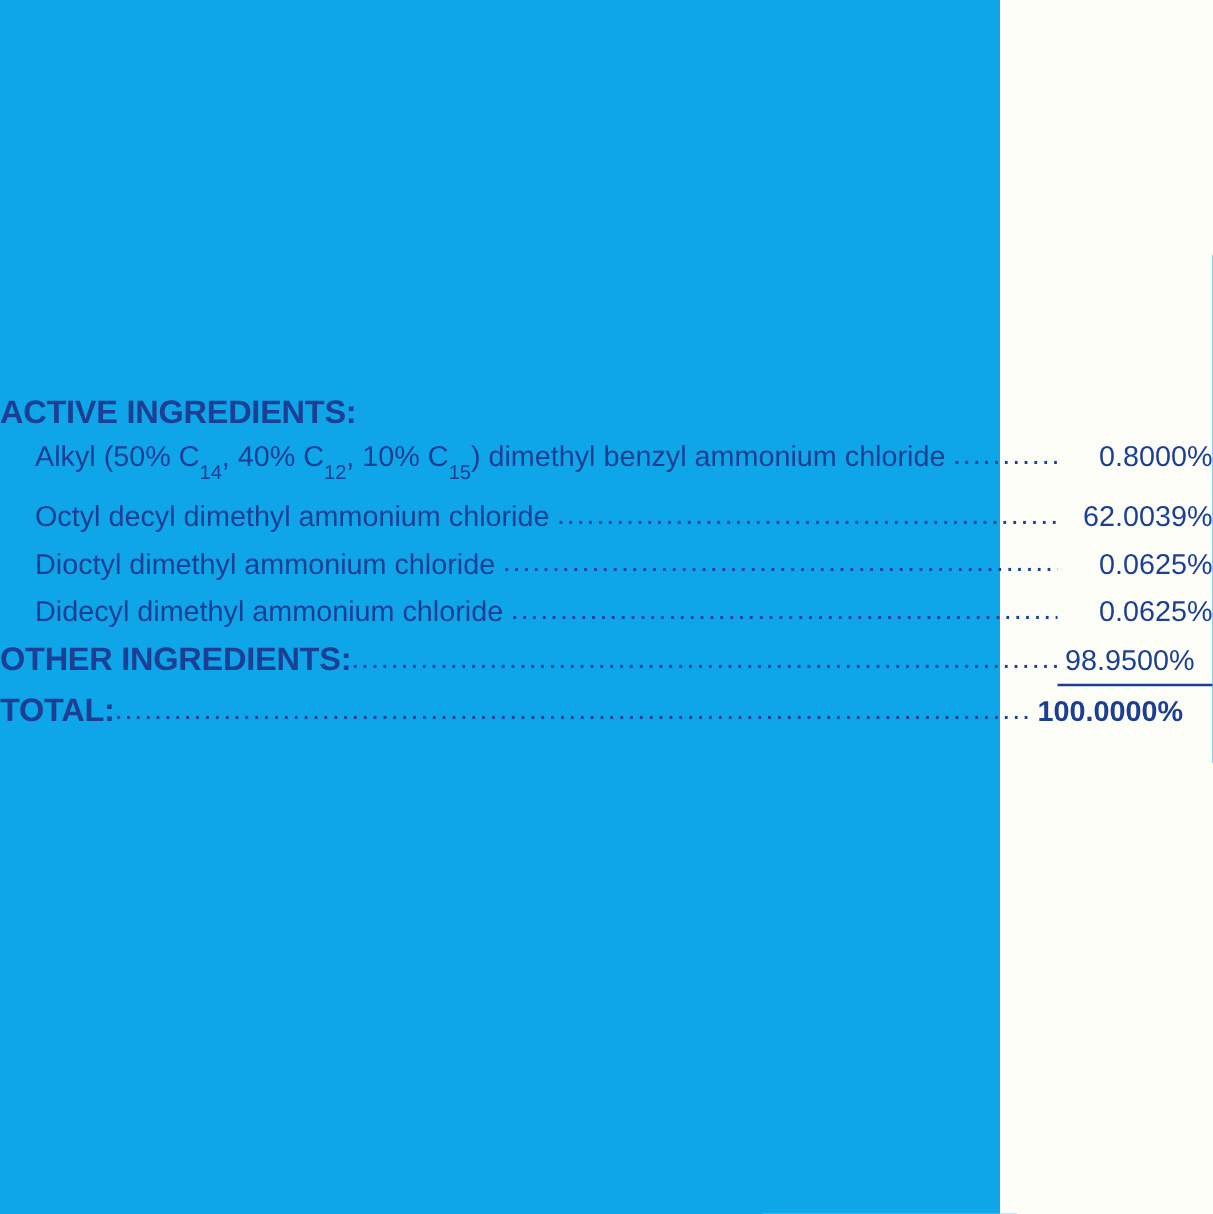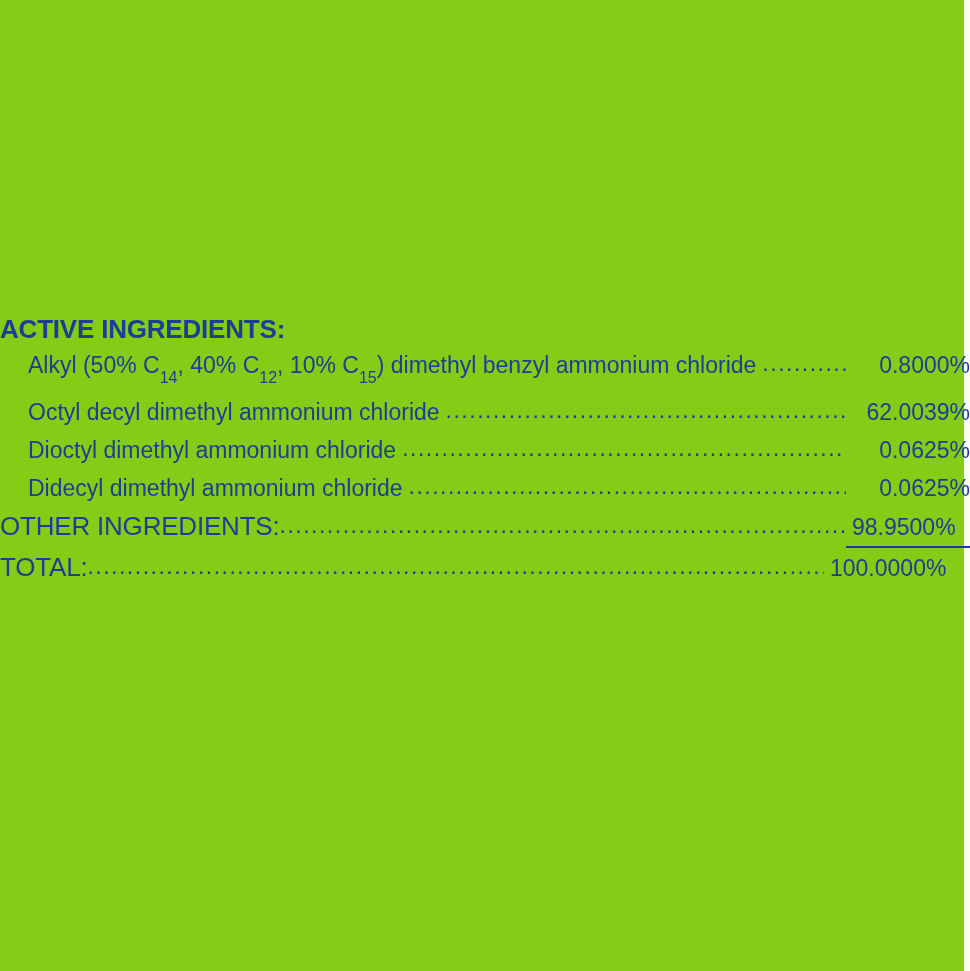--- a/index.html
+++ b/index.html
@@ -10,23 +10,23 @@
     width: 970px;
     height: 971px;
     background: #fdfdf8;
     font-family: "Liberation Sans", sans-serif;
     overflow: hidden;
   }
   .label-panel {
     position: absolute;
     left: 0;
     top: 0;
-    width: 964px;
+    width: 800px;
     height: 971px;
-    background: #84cc16;
+    background: #0ea5e9;
   }
   .ingredients-block {
     position: absolute;
     left: 0;
     top: 312px;
     width: 970px;
     color: #1c3f94;
   }
   .section-heading {
     font-weight: bold;
@@ -76,37 +76,38 @@
   .summary-row {
     display: flex;
     align-items: baseline;
     font-size: 25px;
     line-height: 38px;
     padding-left: 0px;
     color: #1c3f94;
     white-space: nowrap;
   }
   .summary-row .label {
-    font-weight: normal;
+    font-weight: bold;
     flex: 0 0 auto;
     font-size: 26px;
     letter-spacing: -0.2px;
   }
   .summary-row .value {
     flex: 0 0 auto;
     padding-left: 6px;
     text-align: left;
     min-width: 118px;
     font-size: 23px;
   }
   .summary-row.other .value {
     border-bottom: 2px solid #1c3f94;
   }
   .summary-row.total .value {
     min-width: 140px;
+    font-weight: bold;
   }
 </style>
 </head>
 <body>
 
 <div class="label-panel">
   <div class="ingredients-block">
 
     <div class="section-heading">ACTIVE INGREDIENTS:</div>
 

